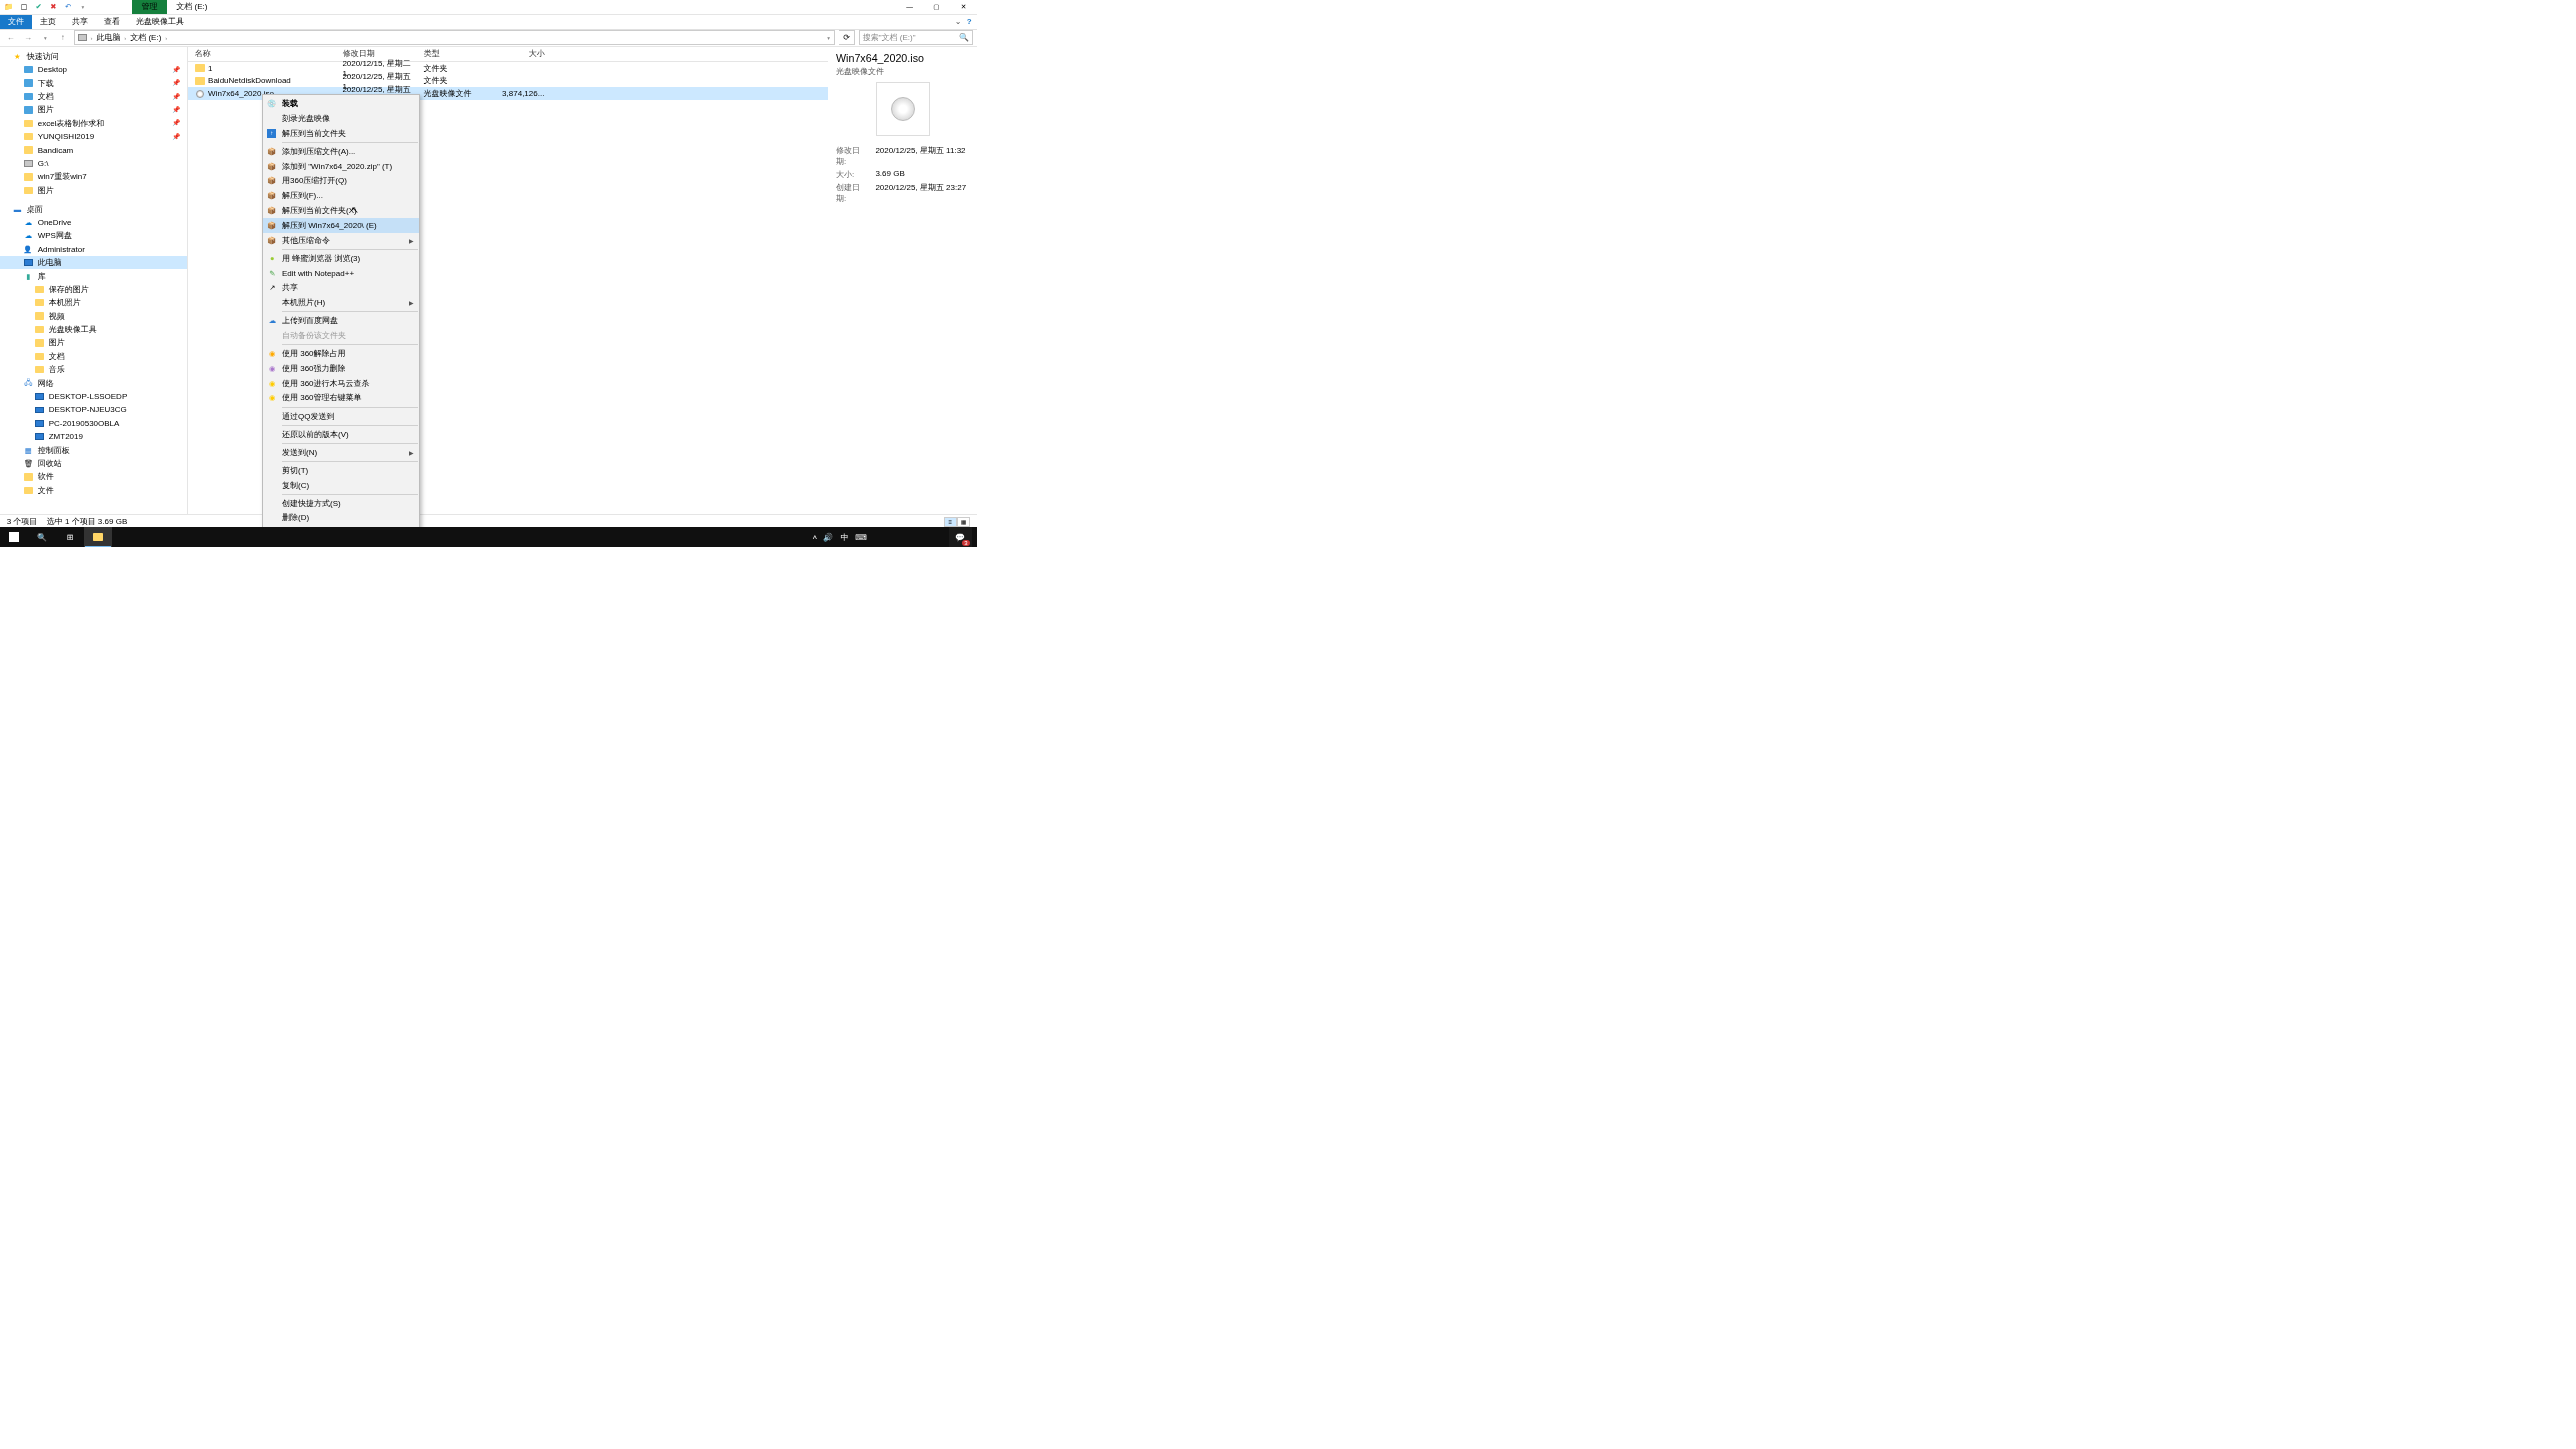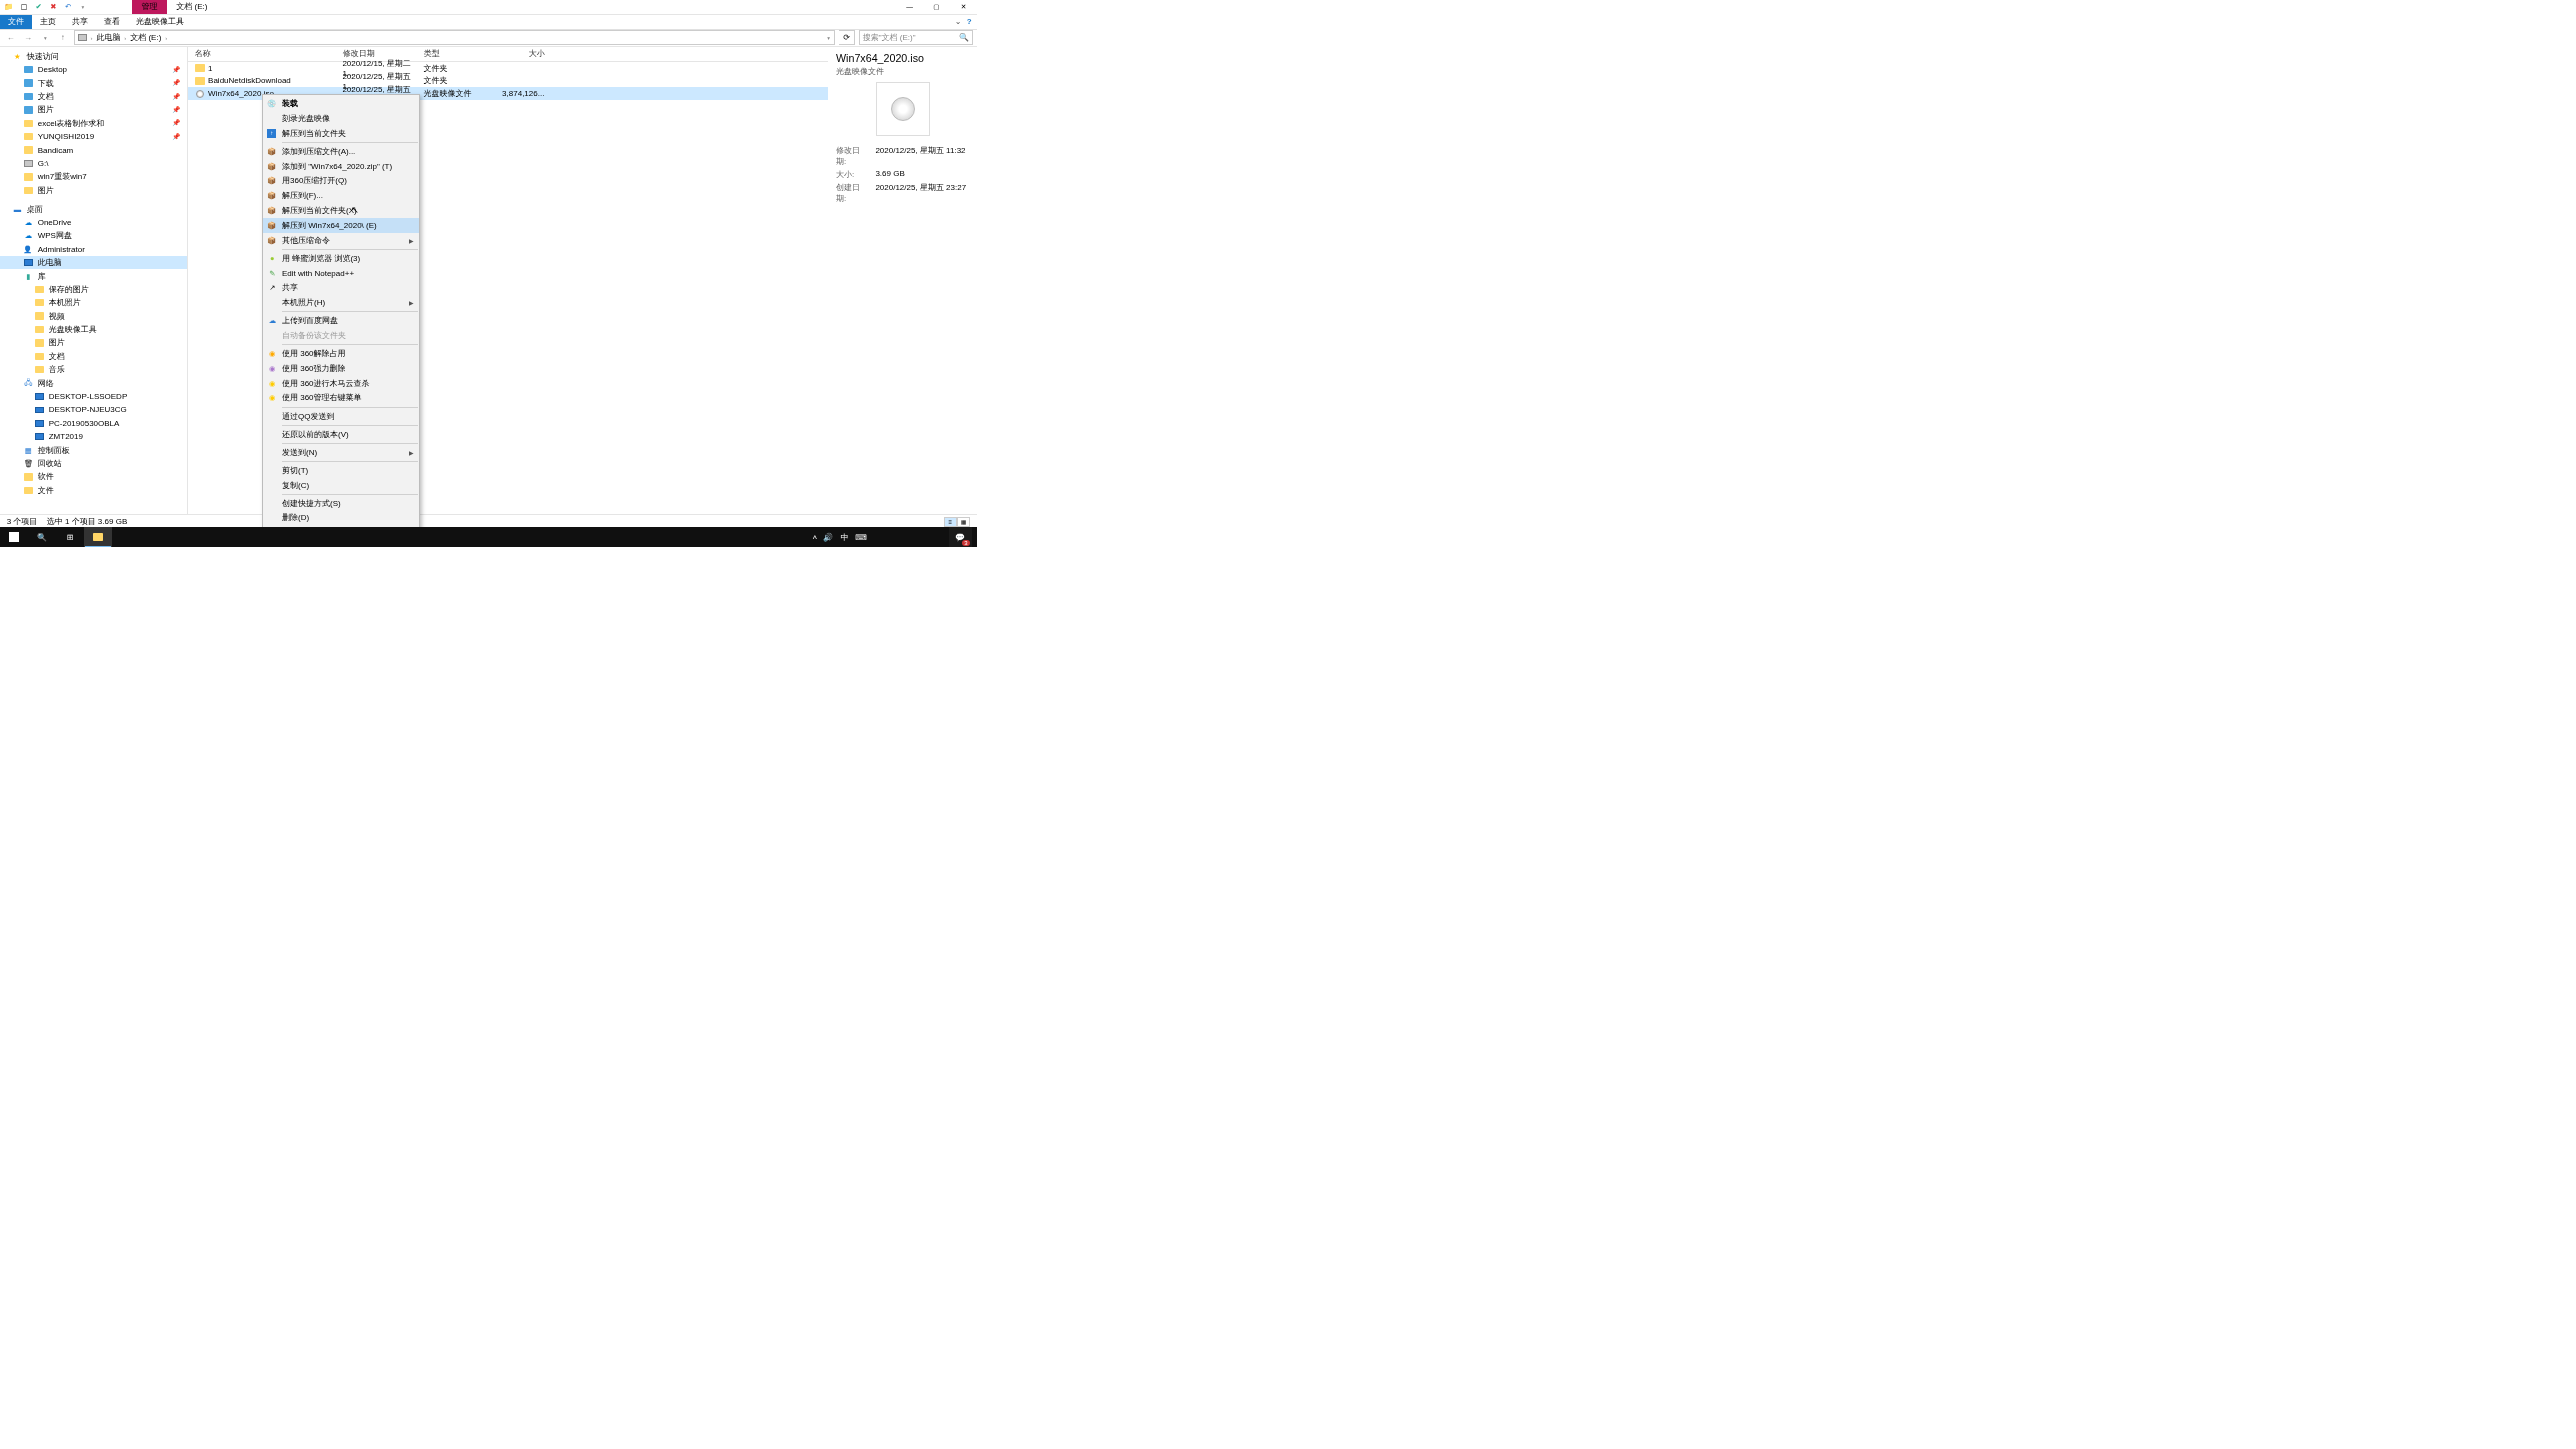--- a/index.html
+++ b/index.html
@@ -3,21 +3,21 @@
 <meta charset="utf-8">
 <style>
 * { margin:0; padding:0; box-sizing:border-box; font-family:"Microsoft YaHei","Segoe UI",sans-serif; font-size:8px; }
 body { width:977px; height:547px; background:#fff; overflow:hidden; position:relative; }
 
 
 .titlebar { height:14.8px; background:#fff; display:flex; align-items:center; border-bottom:0.7px solid #e5e5e5; }
 .qat { display:flex; align-items:center; gap:4px; padding:0 4px; }
 .qat-ico { width:10.7px; height:10.7px; display:flex; align-items:center; justify-content:center; font-size:7.4px; }
 .tab-group { display:flex; align-items:center; margin-left:40px; }
-.tab-ctx { background:#be185d; padding:1.3px 9.4px; }
+.tab-ctx { background:#15803d; padding:1.3px 9.4px; }
 .tab-plain { padding:1.3px 9.4px; }
 .win-controls { margin-left:auto; display:flex; }
 .win-btn { width:27px; height:14.8px; display:flex; align-items:center; justify-content:center; font-size:6.7px; }
 
 
 .ribbon { height:14.8px; background:#fff; display:flex; align-items:stretch; border-bottom:0.7px solid #e1e1e1; }
 .ribbon-tab { padding:0 8px; display:flex; align-items:center; }
 .ribbon-tab.active { background:#1979ca; color:#fff; }
 
 

